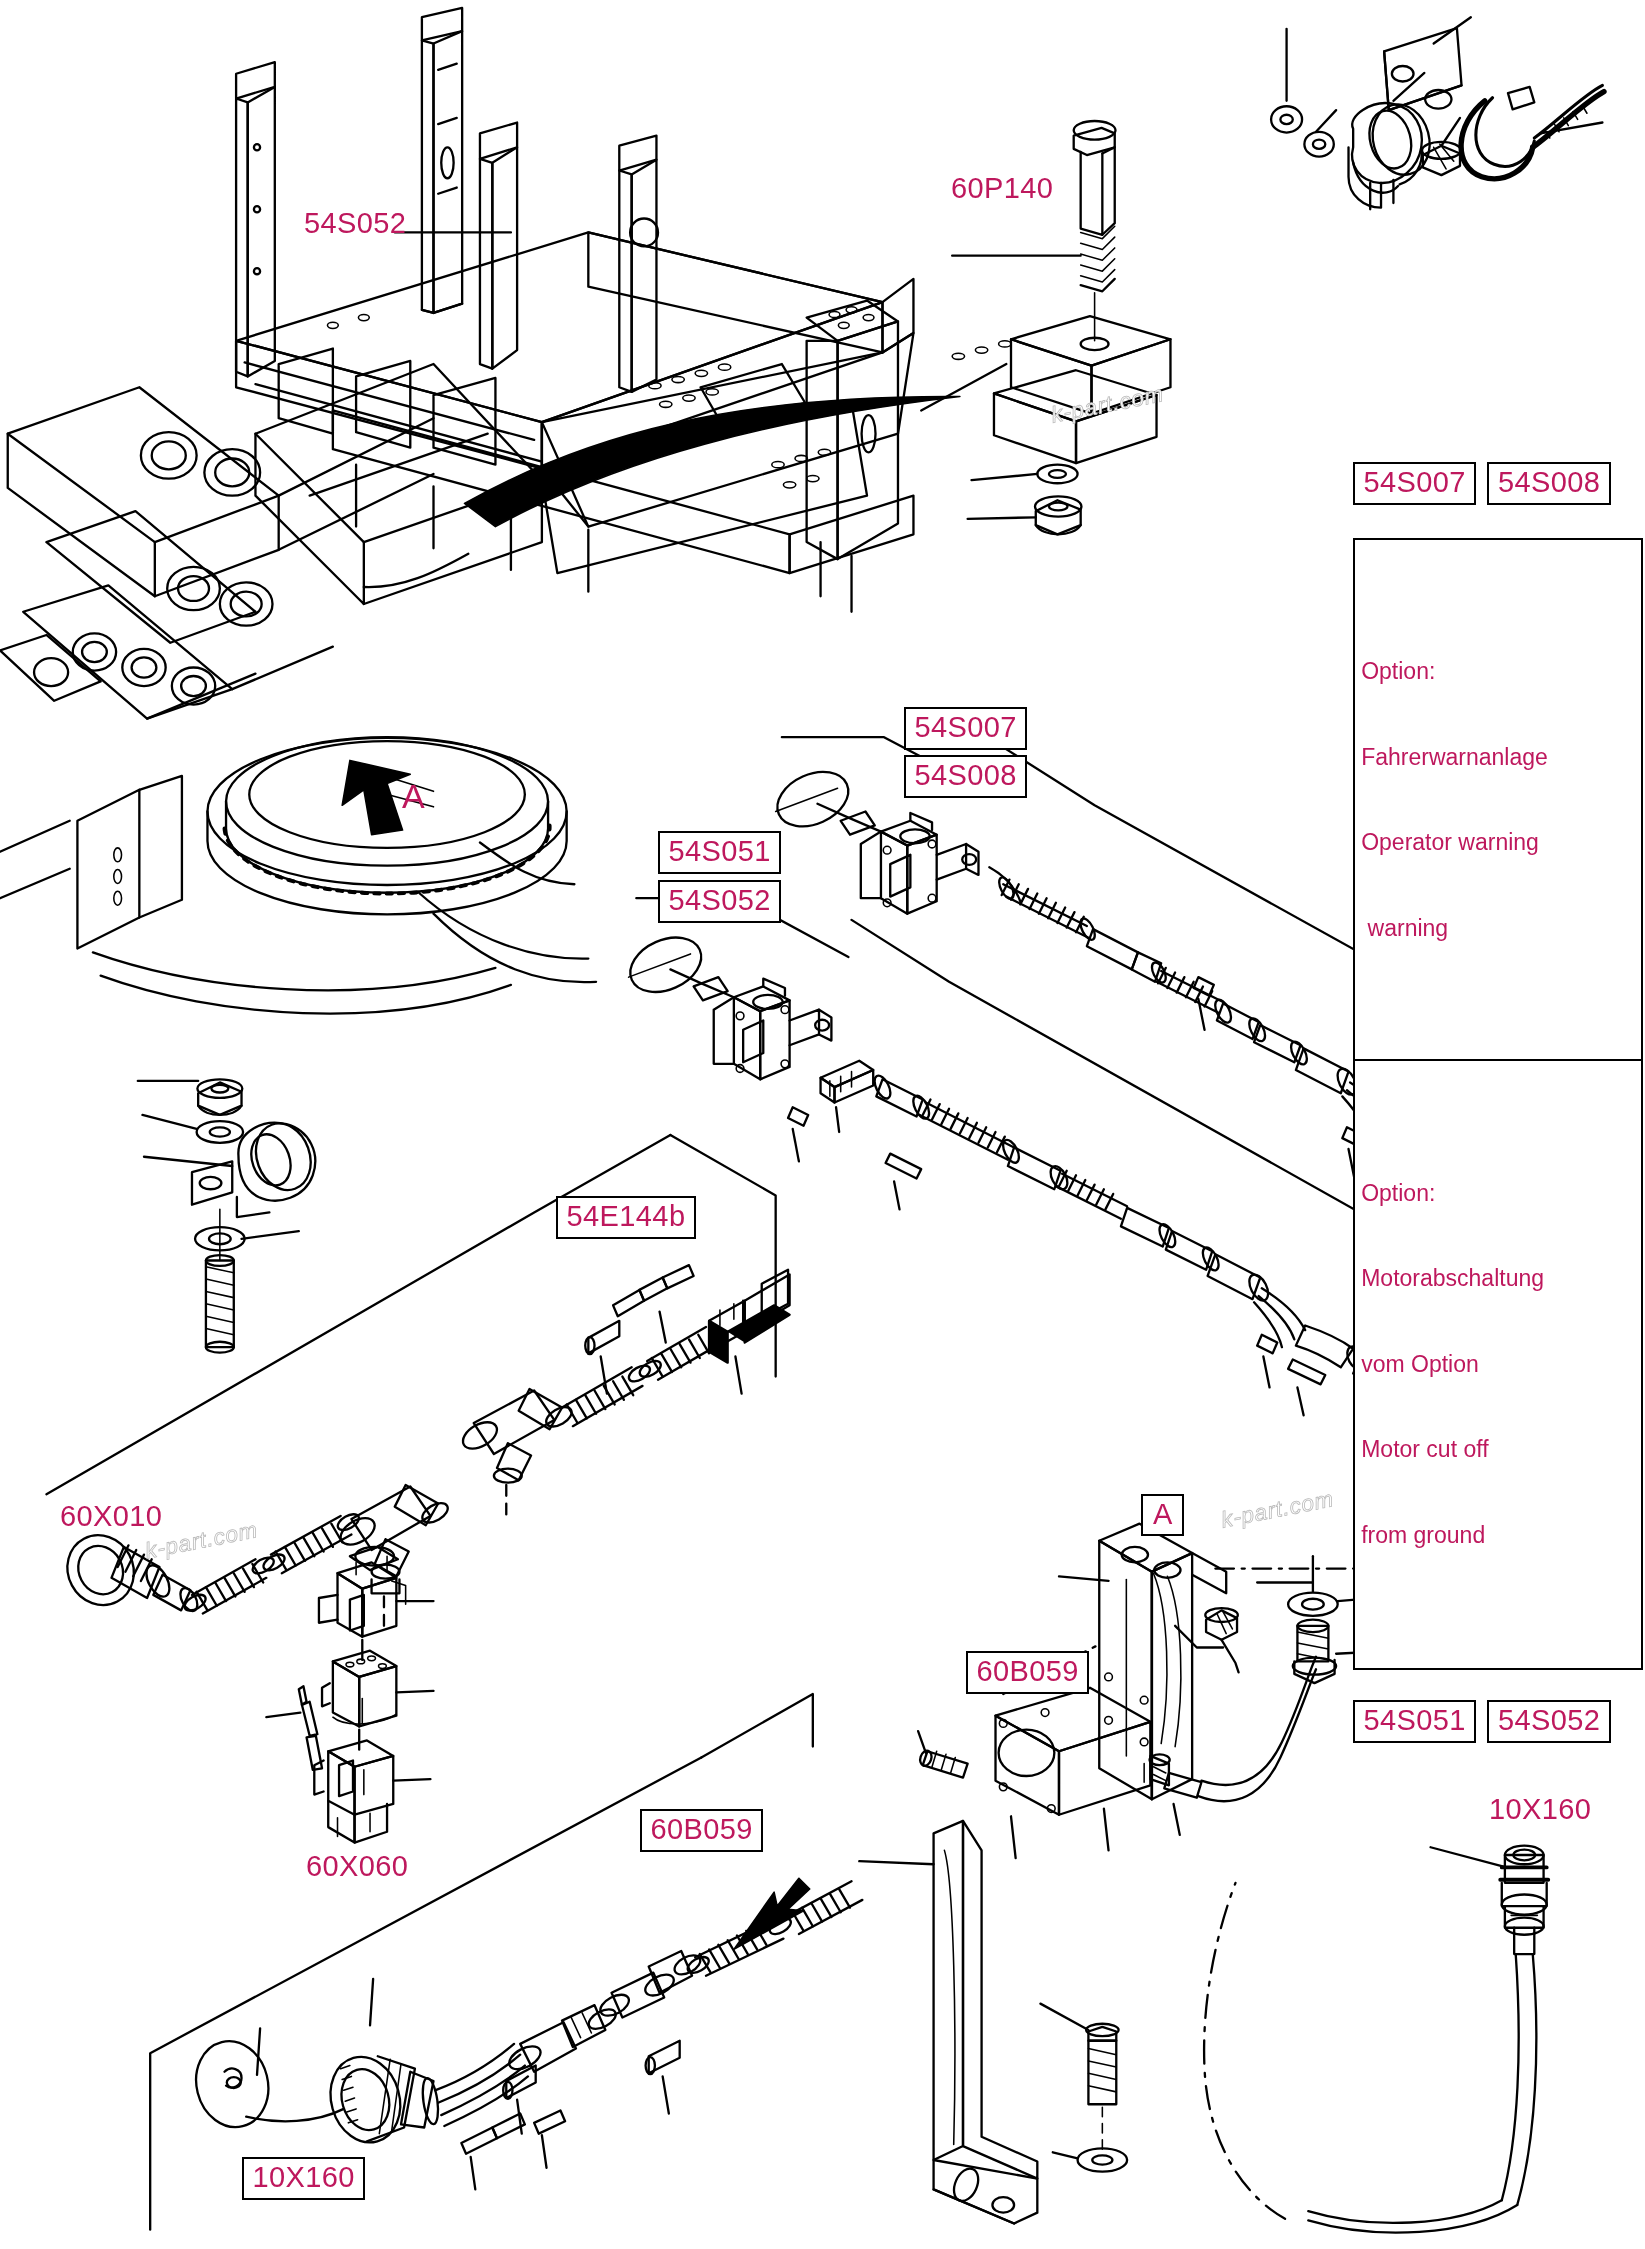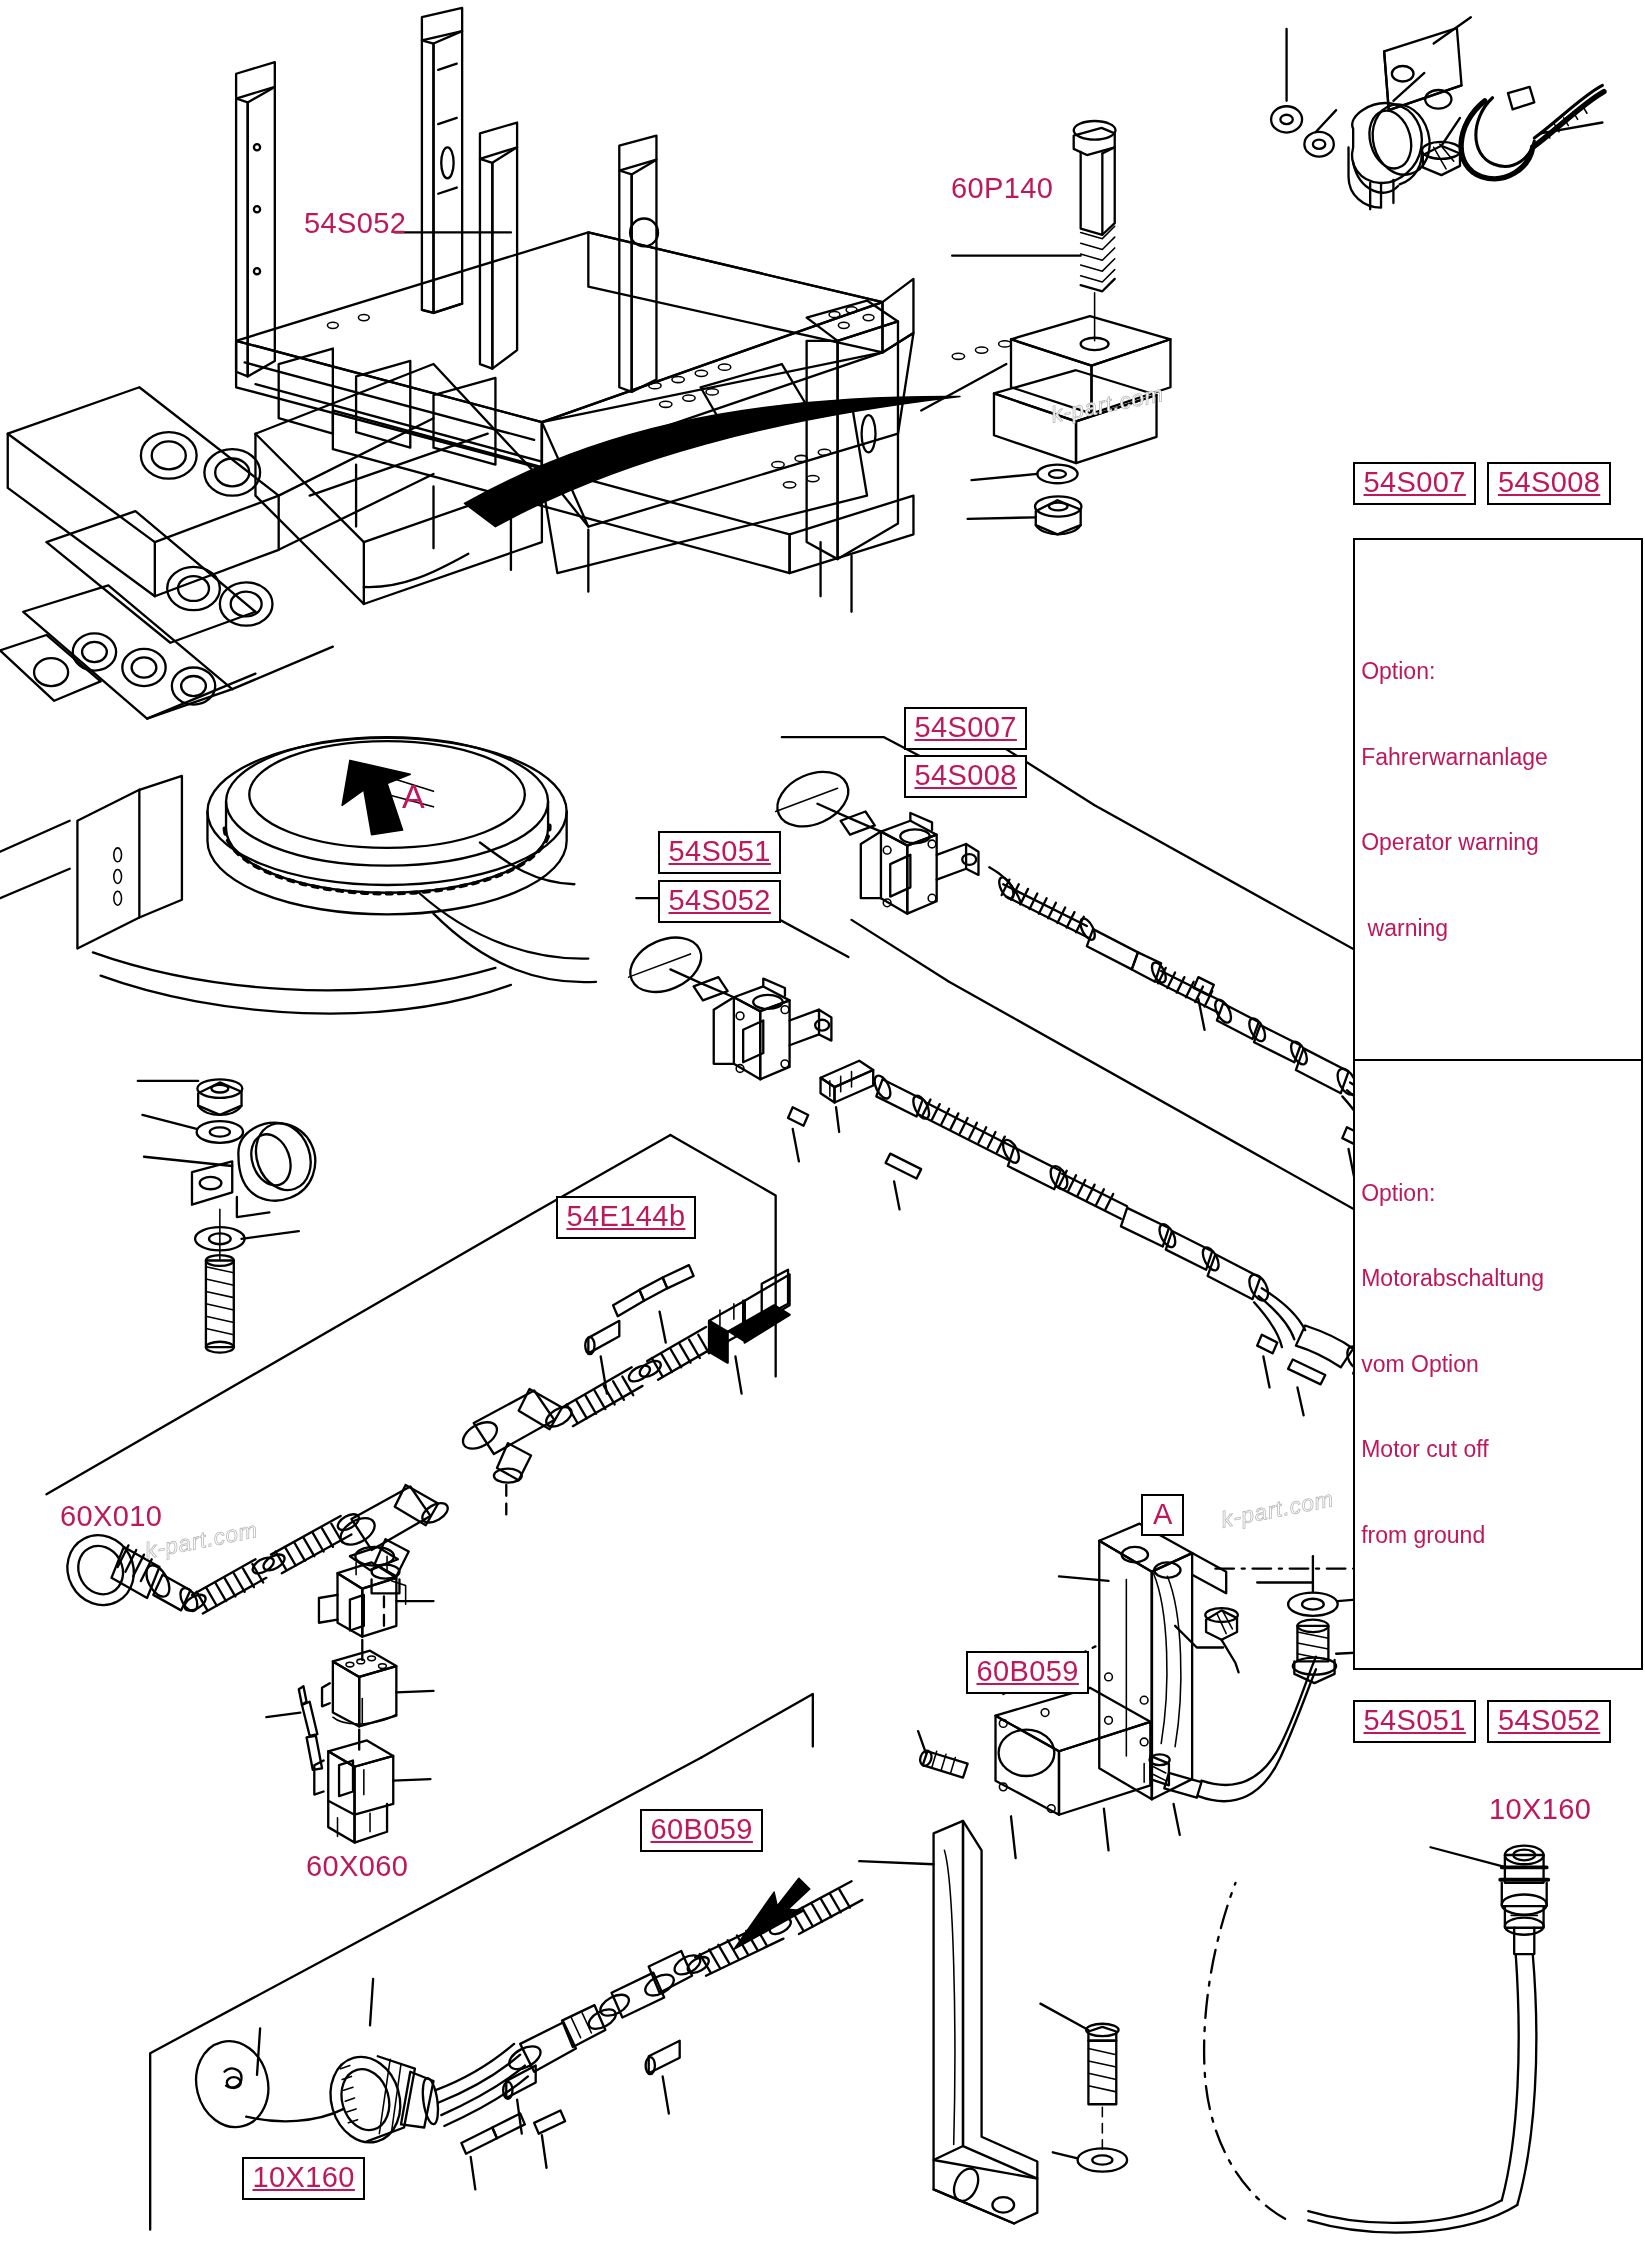--- a/index.html
+++ b/index.html
@@ -2,21 +2,21 @@
 <html style="font-size:12.4px"><head>
 <meta charset="utf-8">
 <title>Parts Diagram</title>
 <style>
   html,body{margin:0;padding:0;background:#fff;}
   body{font-family:"Liberation Sans",sans-serif;}
   #sheet{position:relative;width:1645px;height:2250px;background:#fff;overflow:hidden;}
   svg.layer{position:absolute;left:0;top:0;width:1645px;height:2250px;}
   .lbl{position:absolute;font-family:"Liberation Sans",sans-serif;color:#be185d;white-space:pre;line-height:1.12;}
   .plain{font-size:29px;letter-spacing:0.4px;}
-  .boxed{border:2.3px solid #000;background:#fff;font-size:29px;padding:2.3px 8.5px 4.6px 8.5px;letter-spacing:0.4px;text-decoration:underline;}
+  .boxed{border:2.3px solid #000;background:#fff;font-size:29px;padding:2.3px 8.5px 4.6px 8.5px;letter-spacing:0.4px;}
   .boxedA{border:2.3px solid #000;background:#fff;font-size:29px;padding:1.5px 10px 3.9px 10px;text-align:center;}
   .legend{border:2.3px solid #000;background:#fff;font-size:23px;line-height:1.24;padding:3.1px 6.2px 4.6px 6.2px;}
   .legend .sep{border-top:2.3px solid #000;margin:3.1px -6.2px 3.1px -6.2px;}
   .wm{position:absolute;font-size:22.5px;color:#fff;
       -webkit-text-stroke:0.8px #bdbdbd;
       text-shadow:0 0 0 #c9c9c9;
       font-style:italic;letter-spacing:0.8px;
       transform:rotate(-11deg);transform-origin:left top;
       pointer-events:none;}
 </style>

